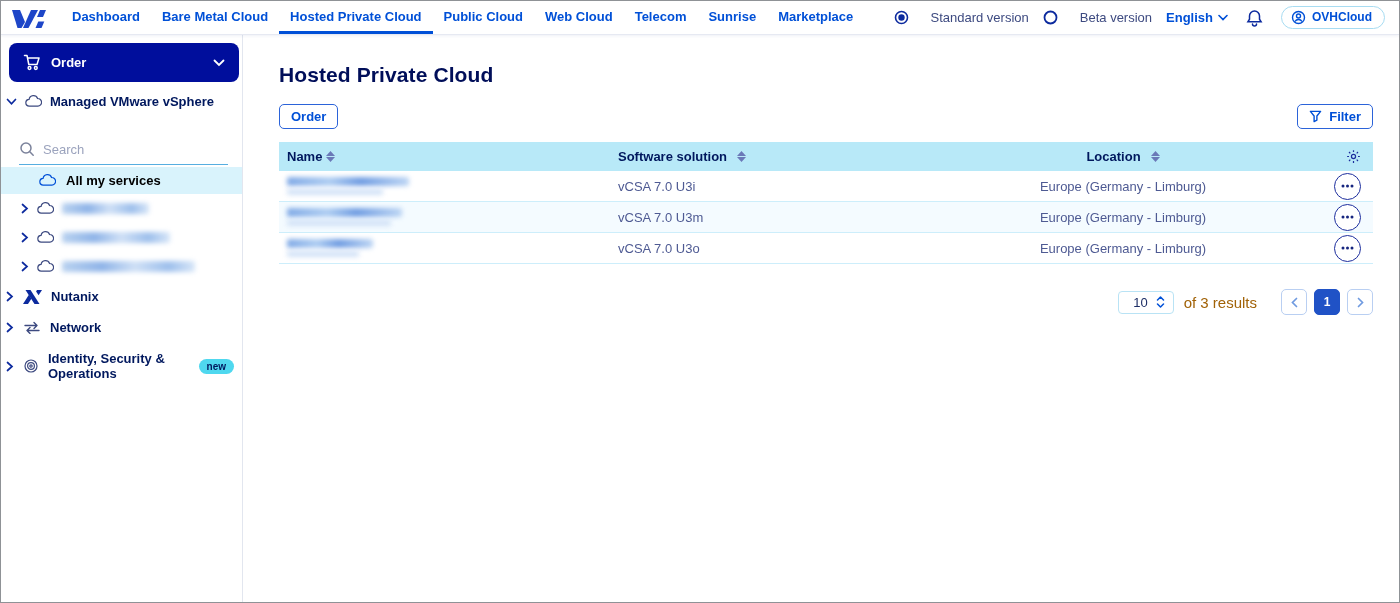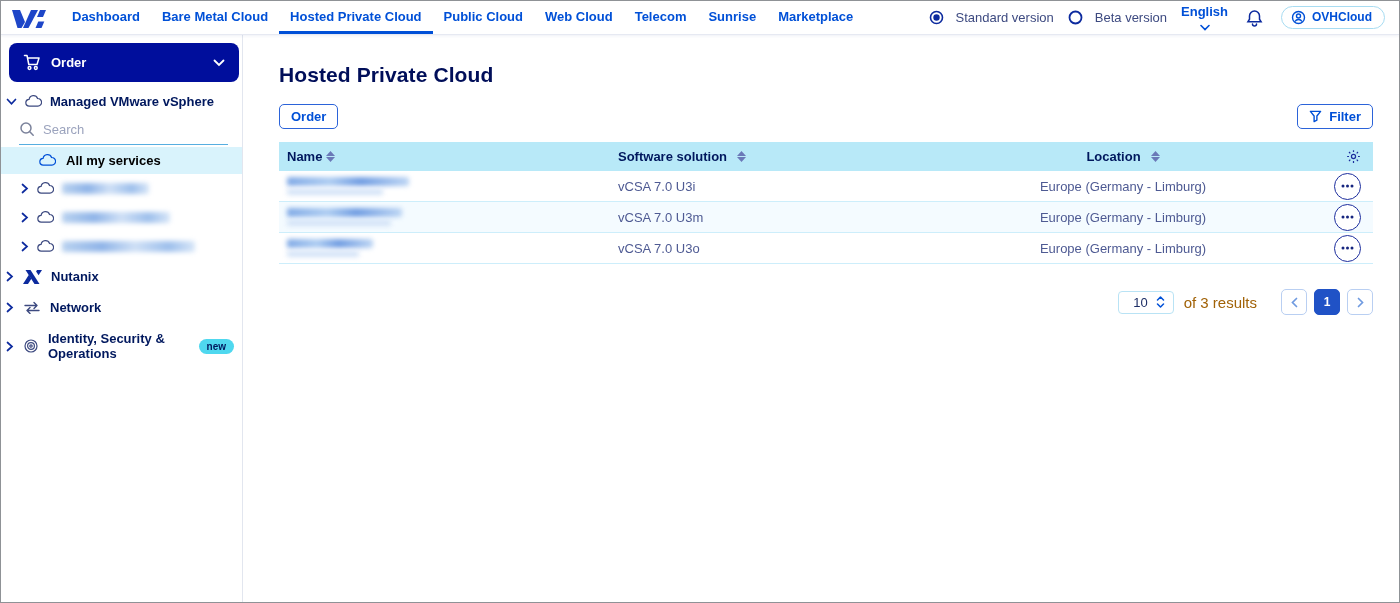--- a/index.html
+++ b/index.html
@@ -18,43 +18,43 @@
     z-index:5;
   }
   .logo { display:flex; align-items:center; padding:0 12px 0 10px; }
   .topnav { display:flex; align-items:stretch; }
   .topnav-item {
     display:flex; align-items:center; padding:8px 11px; font-size:13px; font-weight:700;
     color:#0050d7; cursor:pointer; border-bottom:3px solid transparent; white-space:nowrap;
   }
   .topnav-item.active { border-bottom-color:#0050d7; }
   .topbar-right { margin-left:auto; display:flex; align-items:center; gap:14px; padding-right:14px; }
-  .radio-opt { display:flex; align-items:center; gap:12px; font-size:13px; color:#3d4a80; cursor:pointer; }
-  .lang { display:flex; align-items:center; gap:5px; font-size:13px; font-weight:700; color:#0050d7; cursor:pointer;flex-direction:column; }
+  .radio-opt { display:flex; align-items:center; gap:22px; font-size:13px; color:#3d4a80; cursor:pointer; }
+  .lang { display:flex; align-items:center; gap:5px; font-size:13px; font-weight:700; color:#0050d7; cursor:pointer; }
   .bell-btn { display:flex; align-items:center; cursor:pointer; padding:0 4px; }
   .account-pill {
     display:flex; gap:6px; border:1px solid #a7dcf2; border-radius:14px;
     padding:3px 12px 3px 9px; font-size:12px; font-weight:700; color:#0050d7; cursor:pointer; background:#fff;
   }
 
   
   .sidebar {
     position:absolute; top:34px; left:0; bottom:0; width:242px; background:#fff;
     border-right:1px solid #e2e6ef; font-size:13px;
   }
   .order-btn {
     margin:8px 4px 0 8px; width:230px; height:39px; background:#000e9c; color:#fff;
     border:none; border-radius:8px; display:flex; align-items:center; gap:10px;
     padding:0 14px; font-size:13px; font-weight:700; cursor:pointer;
   }
   .order-btn .chev { margin-left:auto; }
   .side-row { display:flex; align-items:center; gap:8px; padding:6px 8px 6px 5px; cursor:pointer; color:#00185e; font-weight:700; }
   .side-row.section { margin-top:6px; }
   .search-wrap {
-    display:flex; align-items:center; gap:8px; margin:0 14px 0 18px;
+    display:flex; align-items:center; gap:8px; margin:20px 14px 0 18px;
     border-bottom:1px solid #56aee0; padding:6px 0 7px 0;
   }
   .search-wrap input {
     border:none; outline:none; font-size:13px; color:#3d4a80; width:160px; background:transparent;
     font-family:inherit;
   }
   .search-wrap input::placeholder { color:#9ba3bd; }
   .active-item {
     display:flex; align-items:center; gap:10px; background:#d9f3fc; color:#000000;
     font-weight:700; padding:6px 8px 6px 38px; cursor:pointer; margin-top:2px;

